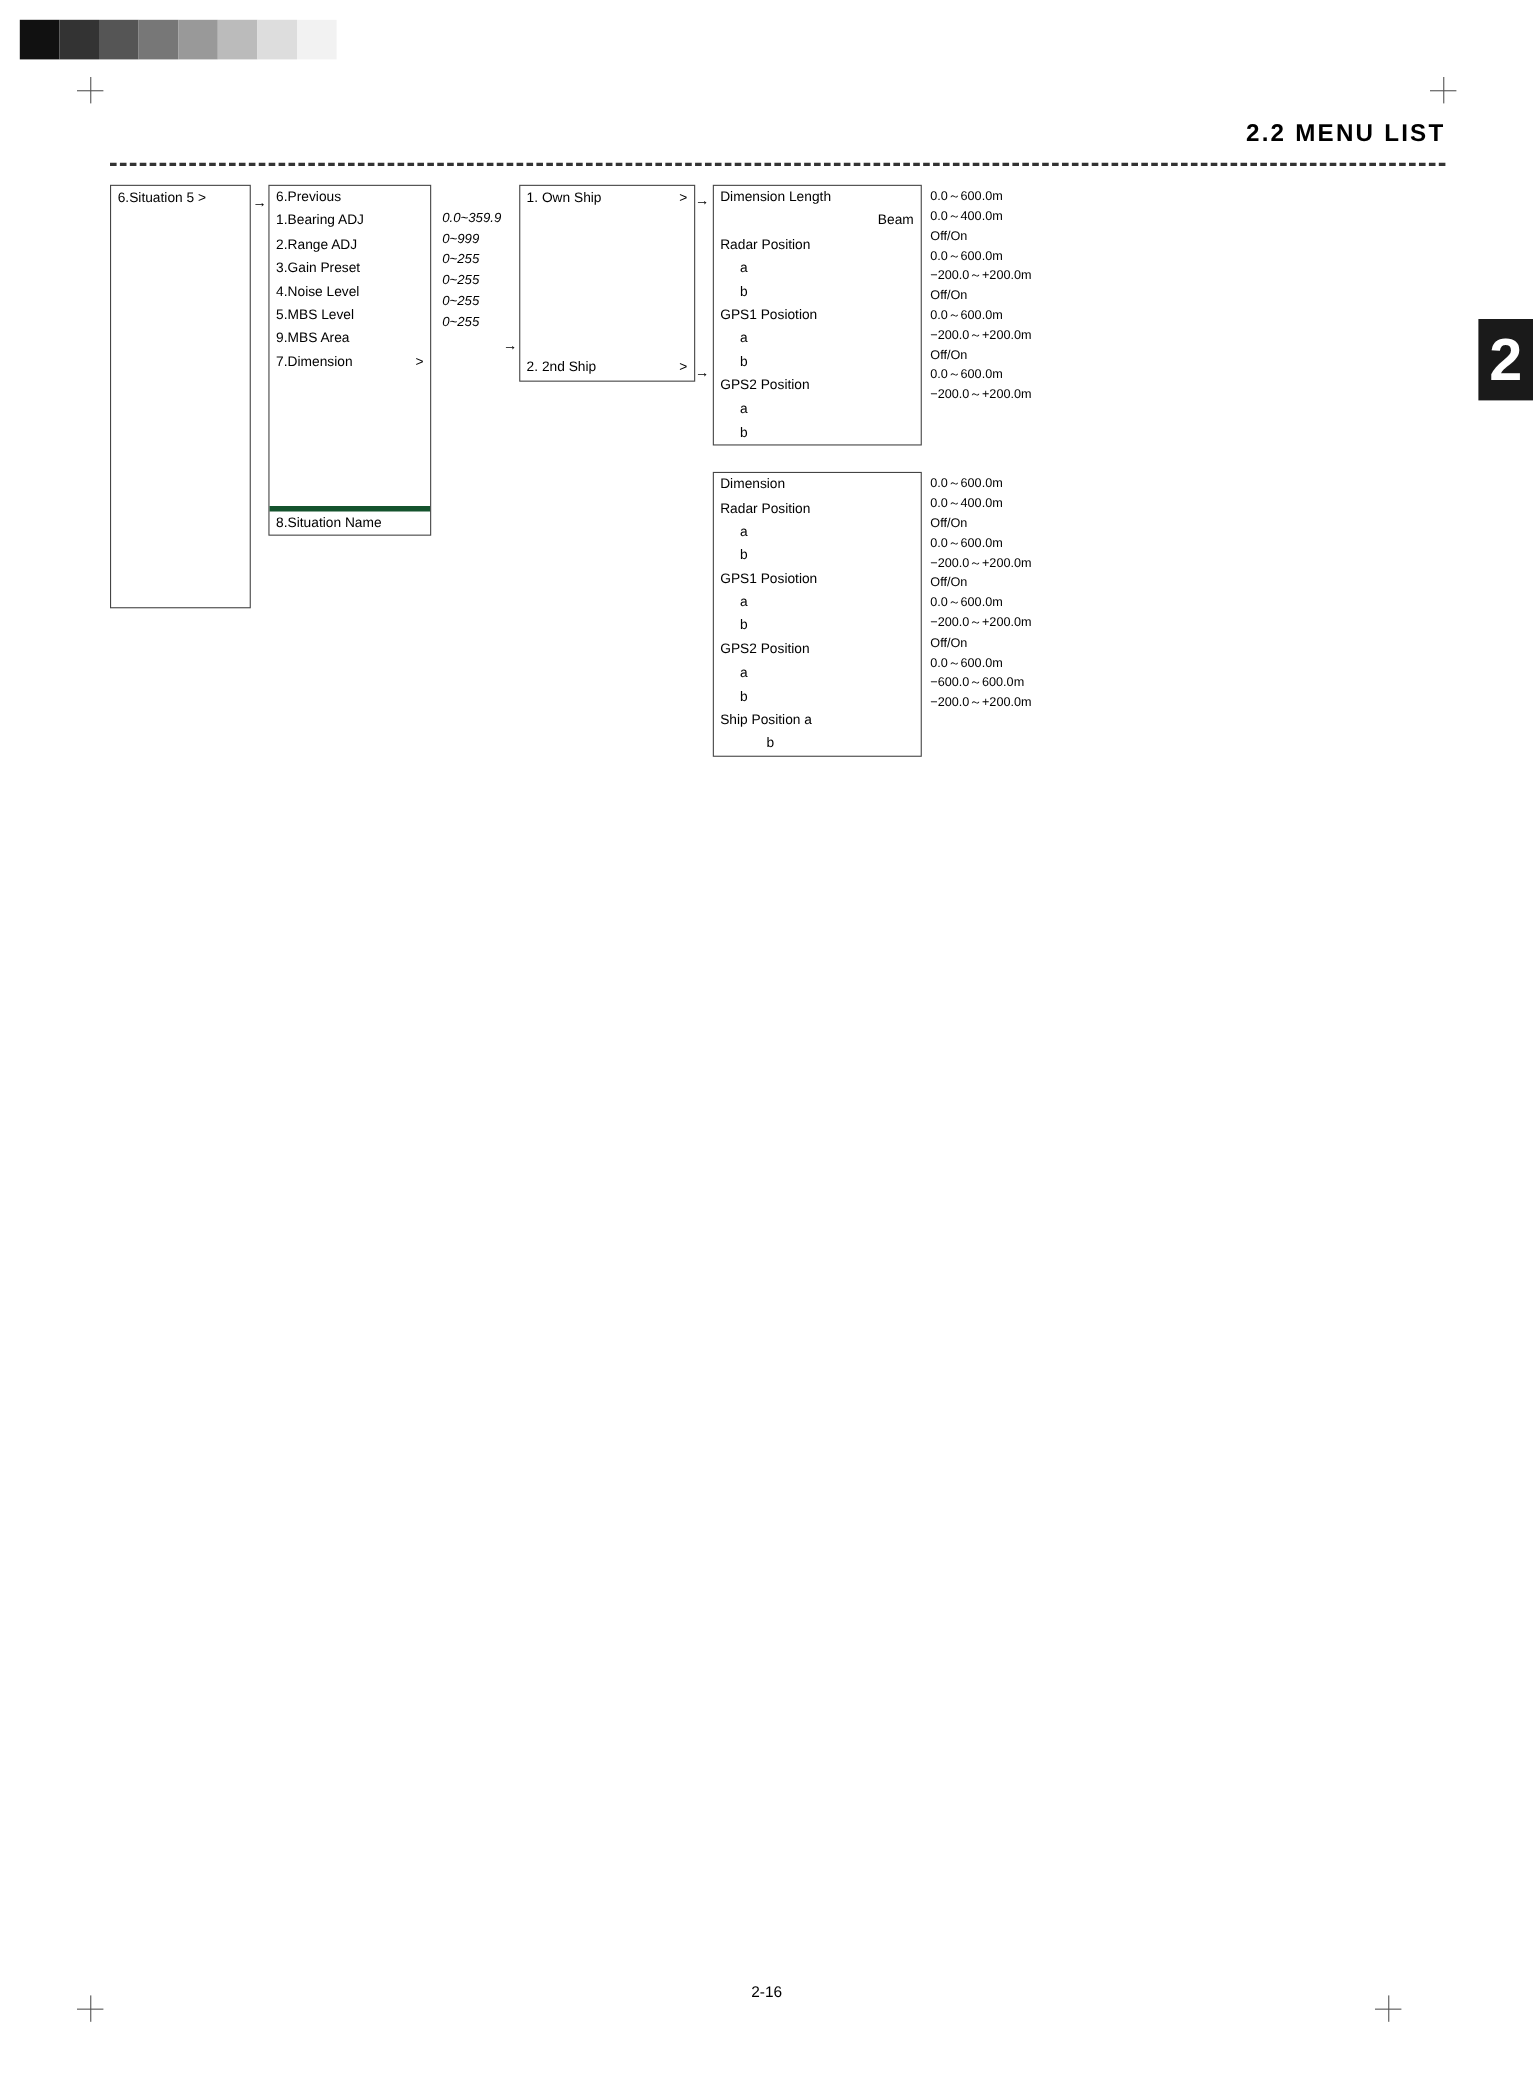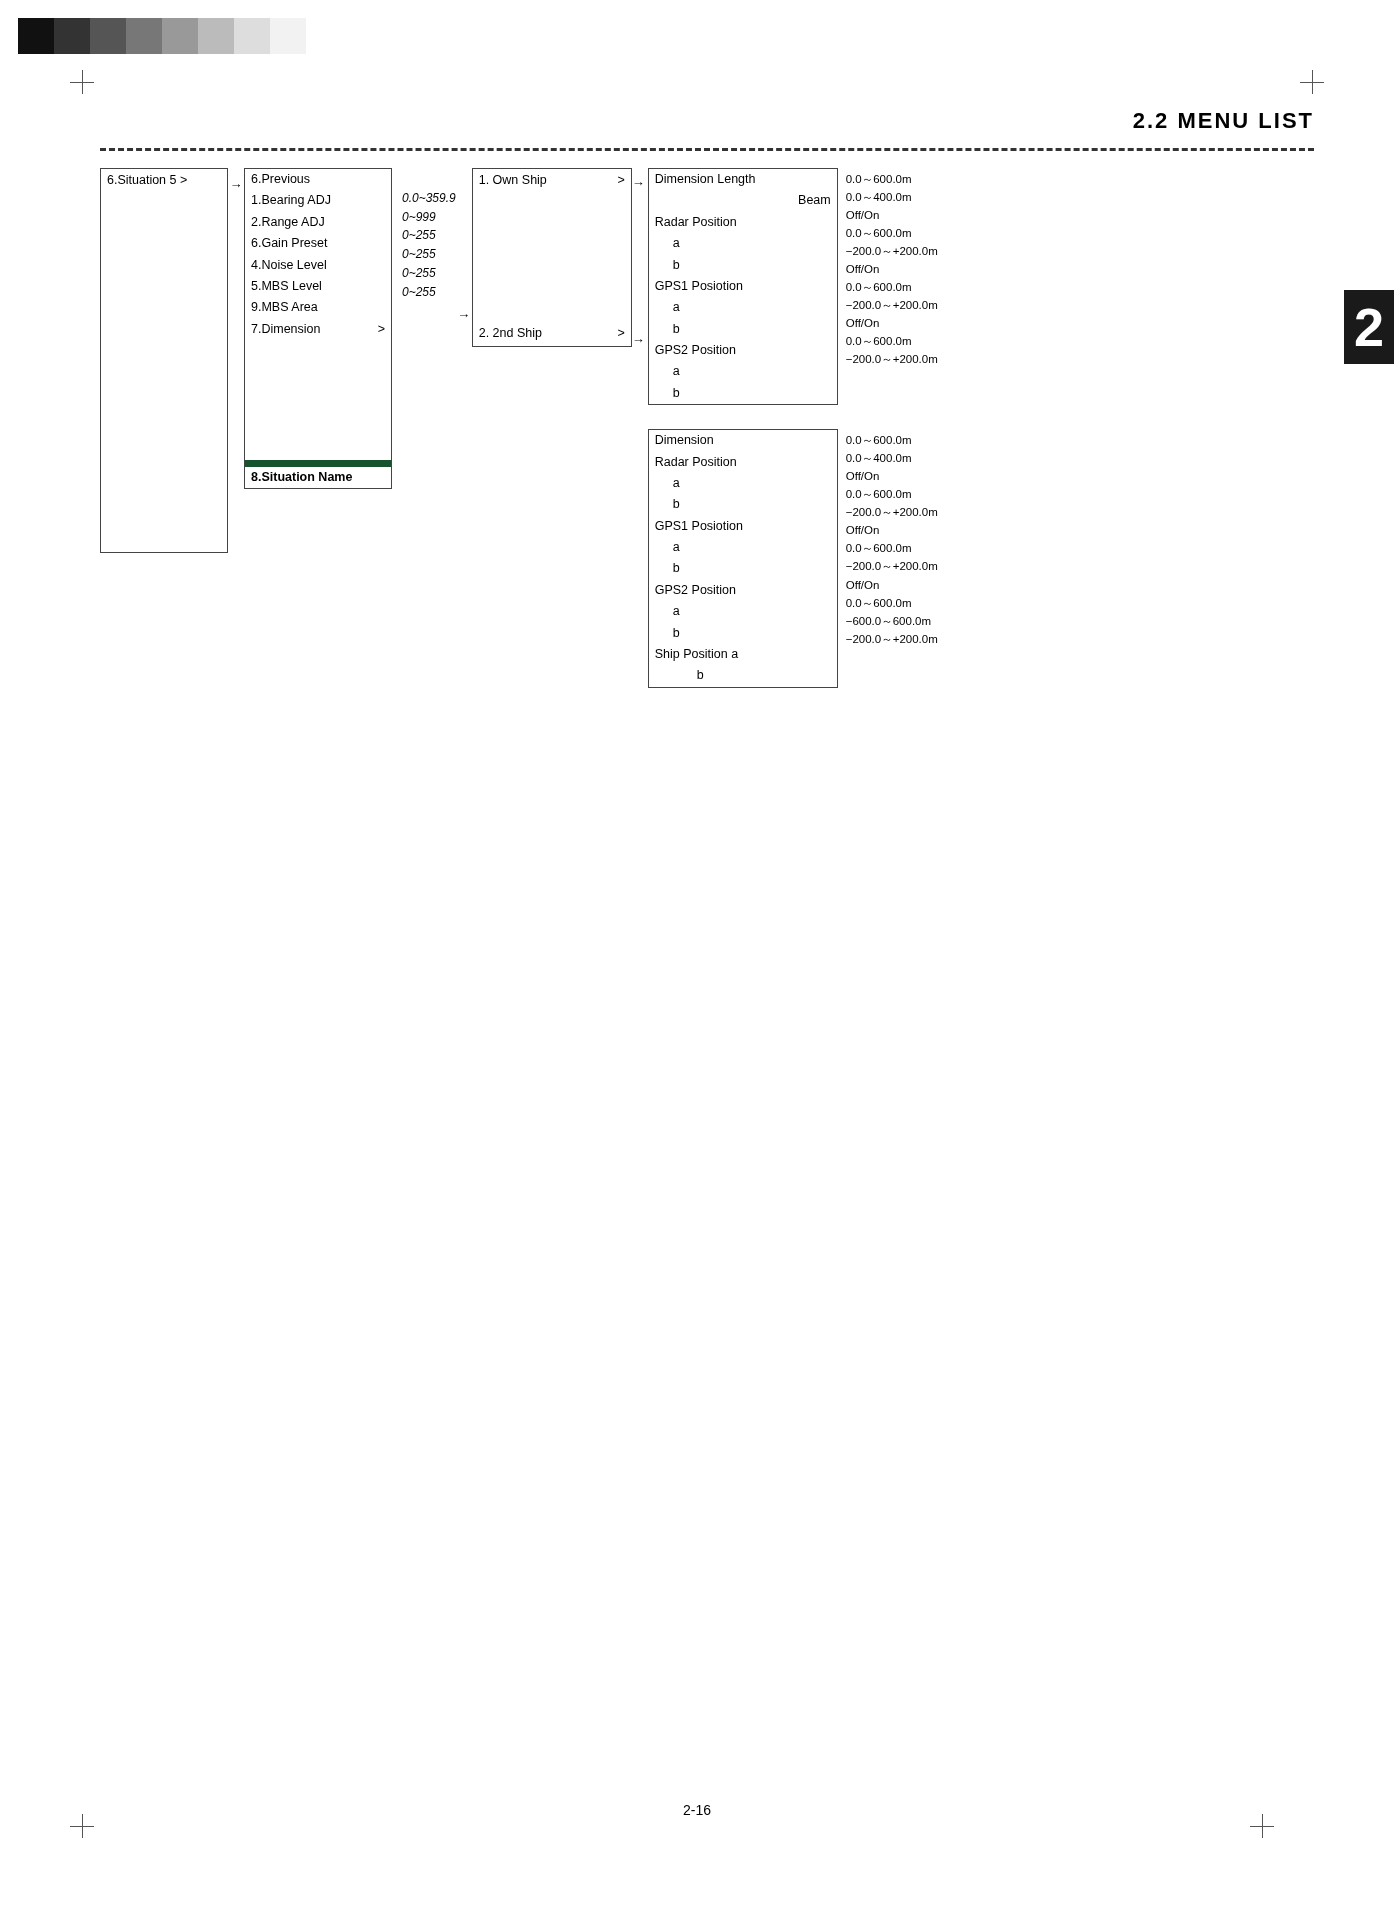--- a/index.html
+++ b/index.html
@@ -130,31 +130,31 @@
 
   <div style="width:16px; padding-top:6px; display:flex; align-items:flex-start; justify-content:center;">
     <span style="font-size:13px; margin-top:2px;">→</span>
   </div>
 
   <div style="display:flex; flex-direction:row; align-items:flex-start;">
     <div style="border:1.5px solid #444; min-width:148px; font-size:12.5px;">
       <div style="padding:1px 6px; line-height:1.55;">6.Previous</div>
       <div style="padding:1px 6px; line-height:1.55;">1.Bearing ADJ</div>
       <div style="padding:1px 6px; line-height:1.55;">2.Range ADJ</div>
-      <div style="padding:1px 6px; line-height:1.55;">6.Gain Preset</div>
+      <div style="padding:1px 6px; line-height:1.55;">3.Gain Preset</div>
       <div style="padding:1px 6px; line-height:1.55;">4.Noise Level</div>
       <div style="padding:1px 6px; line-height:1.55;">5.MBS Level</div>
       <div style="padding:1px 6px; line-height:1.55;">9.MBS Area</div>
       <div style="padding:1px 6px; line-height:1.55; display:flex; justify-content:space-between;">
         <span>7.Dimension</span>
         <span>&gt;</span>
       </div>
 
       <div style="height:120px;"></div>
-      <div style="padding:1px 6px; line-height:1.55; border-top:7px solid #14532d;font-weight:bold;">8.Situation Name</div>
+      <div style="padding:1px 6px; line-height:1.55; border-top:5px solid #14532d;">8.Situation Name</div>
     </div>
 
     <div style="padding:2px 0 2px 10px; font-size:12px; line-height:1.57;font-style:italic;">
       <div>&nbsp;</div>
       <div>0.0~359.9</div>
       <div>0~999</div>
       <div>0~255</div>
       <div>0~255</div>
       <div>0~255</div>
       <div>0~255</div>

